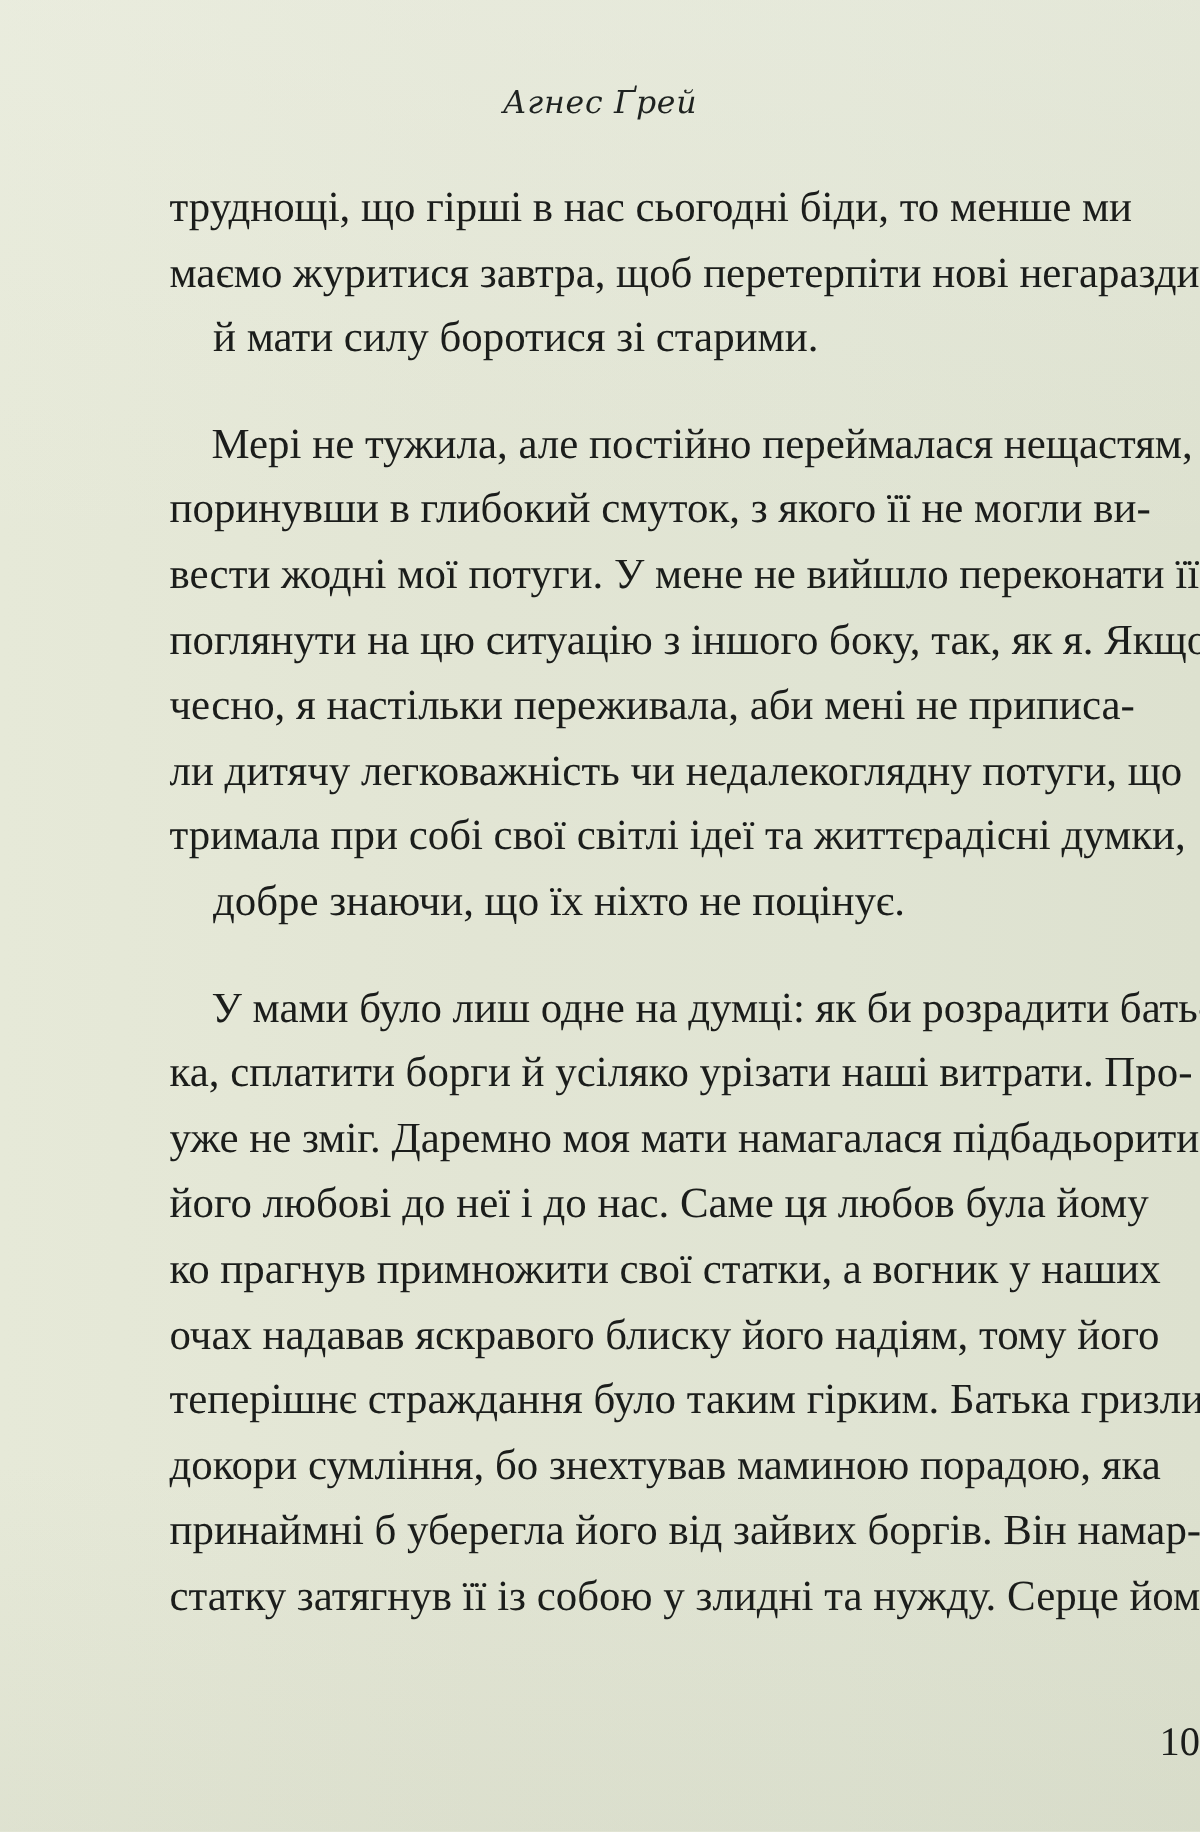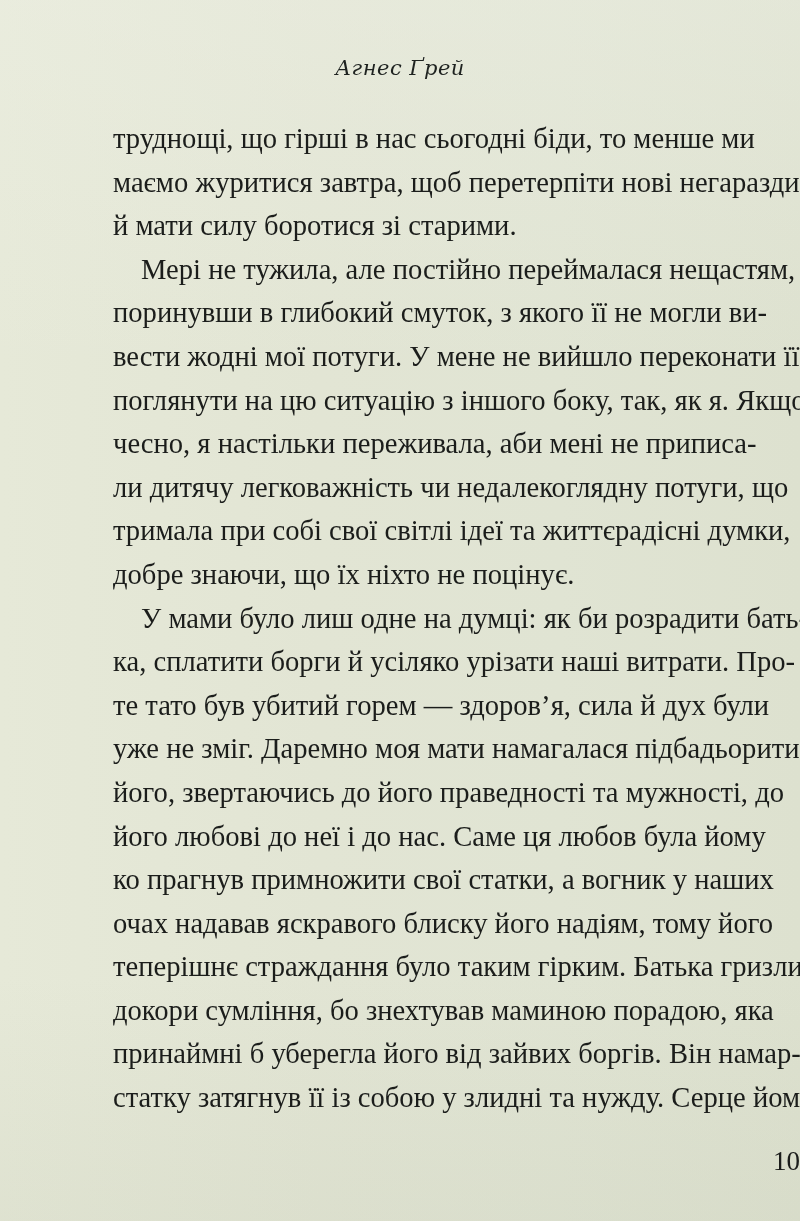--- a/index.html
+++ b/index.html
@@ -54,23 +54,25 @@
     }
     .line {
       display: block;
       white-space: nowrap;
       text-align: justify;
       text-align-last: justify;
       height: 43.6px;
     }
     .line.last {
       text-align-last: left;
+      margin-left: 29px;
     }
     .line.indent {
       padding-left: 28px;
+      margin-top: 27px;
     }
     .page-number {
       position: absolute;
       top: 1146px;
       left: 0;
       width: 800px;
       text-align: right;
       font-family: "Liberation Serif", serif;
       font-size: 27px;
       color: #1b1d1b;
@@ -91,23 +93,21 @@
       <span class="line indent">Мері не тужила, але постійно переймалася нещастям,</span>
       <span class="line">поринувши в глибокий смуток, з якого її не могли ви-</span>
       <span class="line">вести жодні мої потуги. У мене не вийшло переконати її</span>
       <span class="line">поглянути на цю ситуацію з іншого боку, так, як я. Якщо</span>
       <span class="line">чесно, я настільки переживала, аби мені не приписа-</span>
       <span class="line">ли дитячу легковажність чи недалекоглядну потуги, що</span>
       <span class="line">тримала при собі свої світлі ідеї та життєрадісні думки,</span>
       <span class="line last">добре знаючи, що їх ніхто не поцінує.</span>
       <span class="line indent">У мами було лиш одне на думці: як би розрадити бать-</span>
       <span class="line">ка, сплатити борги й усіляко урізати наші витрати. Про-</span>
-      <span class="line">те тато був убитий горем — здоров’я, сила й дух були</span>
       <span class="line">уже не зміг. Даремно моя мати намагалася підбадьорити</span>
-      <span class="line">його, звертаючись до його праведності та мужності, до</span>
       <span class="line">його любові до неї і до нас. Саме ця любов була йому</span>
       <span class="line">ко прагнув примножити свої статки, а вогник у наших</span>
       <span class="line">очах надавав яскравого блиску його надіям, тому його</span>
       <span class="line">теперішнє страждання було таким гірким. Батька гризли</span>
       <span class="line">докори сумління, бо знехтував маминою порадою, яка</span>
       <span class="line">принаймні б уберегла його від зайвих боргів. Він намар-</span>
       <span class="line">статку затягнув її із собою у злидні та нужду. Серце йому</span>
     </div>
 
   <div class="page-number">10</div>

